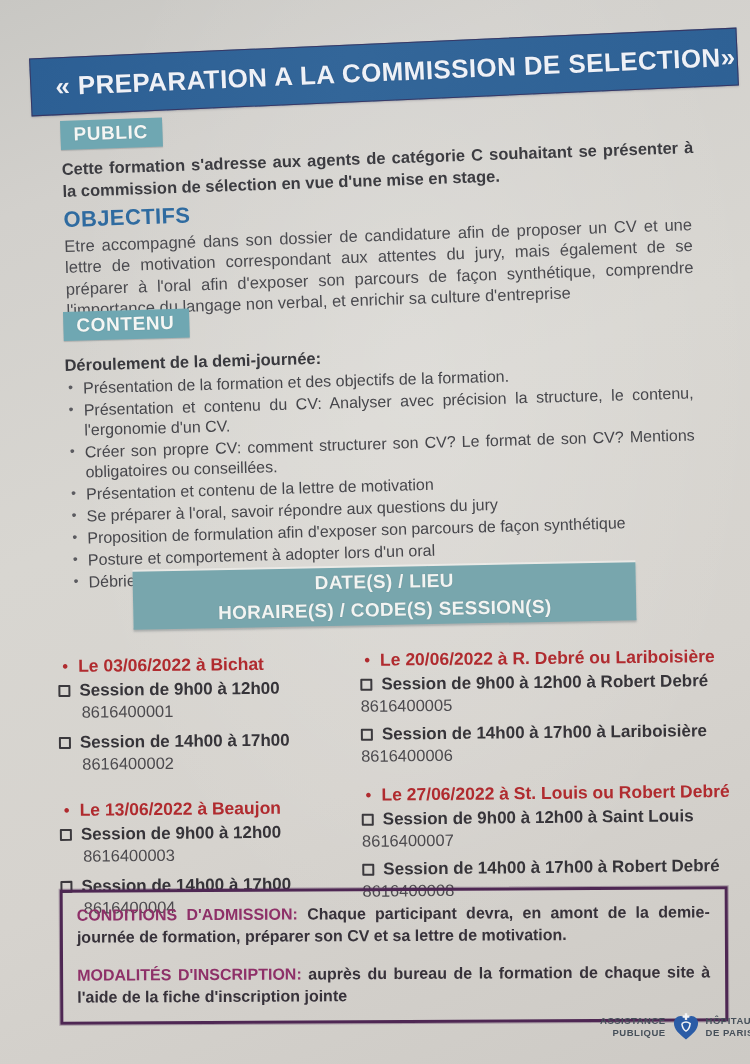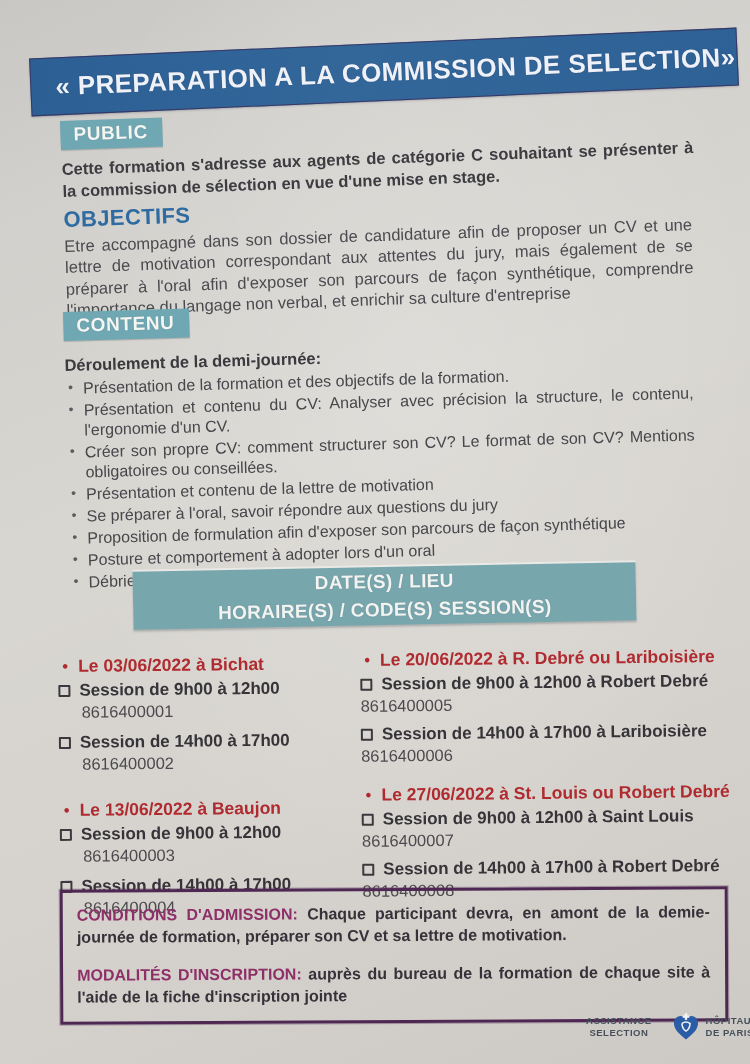--- a/index.html
+++ b/index.html
@@ -116,21 +116,21 @@
   .admission p + p { margin-top: 17px; }
   .purple-label { color: #8e3068; font-weight: bold; }
   .adm-text { color: #37323a; font-weight: bold; }
 
   
   .aphp {
     top: 1012px; right: -8px;
     display: flex; align-items: center;
   }
   .aphp-text { font-size: 9.5px; font-weight: bold; color: #46505a; letter-spacing: 0.5px; line-height: 1.25; }
-  .aphp-left  { text-align: center; margin-right: 19px; }
+  .aphp-left  { text-align: right; margin-right: 5px; }
   .aphp-right { text-align: left;  margin-left: 5px; }
   .heart-icon svg { display: block; }
 </style>
 </head>
 <body>
 
 <div class="abs title-banner">
   <span class="t">« PREPARATION A LA COMMISSION DE SELECTION»</span>
 </div>
 
@@ -258,21 +258,21 @@
 <div class="abs admission">
   <p><span class="purple-label">CONDITIONS D'ADMISSION:</span>
     <span class="adm-text">Chaque participant devra, en amont de la demie- journée de formation, préparer son CV et sa lettre de motivation.</span></p>
   <p><span class="purple-label">MODALITÉS D'INSCRIPTION:</span>
     <span class="adm-text">auprès du bureau de la formation de chaque site à l'aide de la fiche d'inscription jointe</span></p>
 </div>
 
 <div class="abs aphp">
   <div class="aphp-text aphp-left">
     <div>ASSISTANCE</div>
-    <div>SELECTION</div>
+    <div>PUBLIQUE</div>
   </div>
   <span class="heart-icon">
     <svg width="30" height="30" viewBox="0 0 36 36">
       <path d="M18 33 C 10 26.5, 3.5 21, 3.5 13.2 C 3.5 8.3, 7.3 4.8, 11.5 4.8 C 14.3 4.8, 16.8 6.3, 18 8.6 C 19.2 6.3, 21.7 4.8, 24.5 4.8 C 28.7 4.8, 32.5 8.3, 32.5 13.2 C 32.5 21, 26 26.5, 18 33 Z" fill="#2b5ca6"></path>
       <rect x="16.6" y="1.5" width="2.8" height="8" fill="#f2f3f5"></rect>
       <rect x="14" y="4.1" width="8" height="2.8" fill="#f2f3f5"></rect>
       <path d="M13 14 q 5 -4 10 0 q -1 7 -5 9 q -4 -2 -5 -9" fill="none" stroke="#f2f3f5" stroke-width="1.8"></path>
     </svg>
   </span>
   <div class="aphp-text aphp-right">

